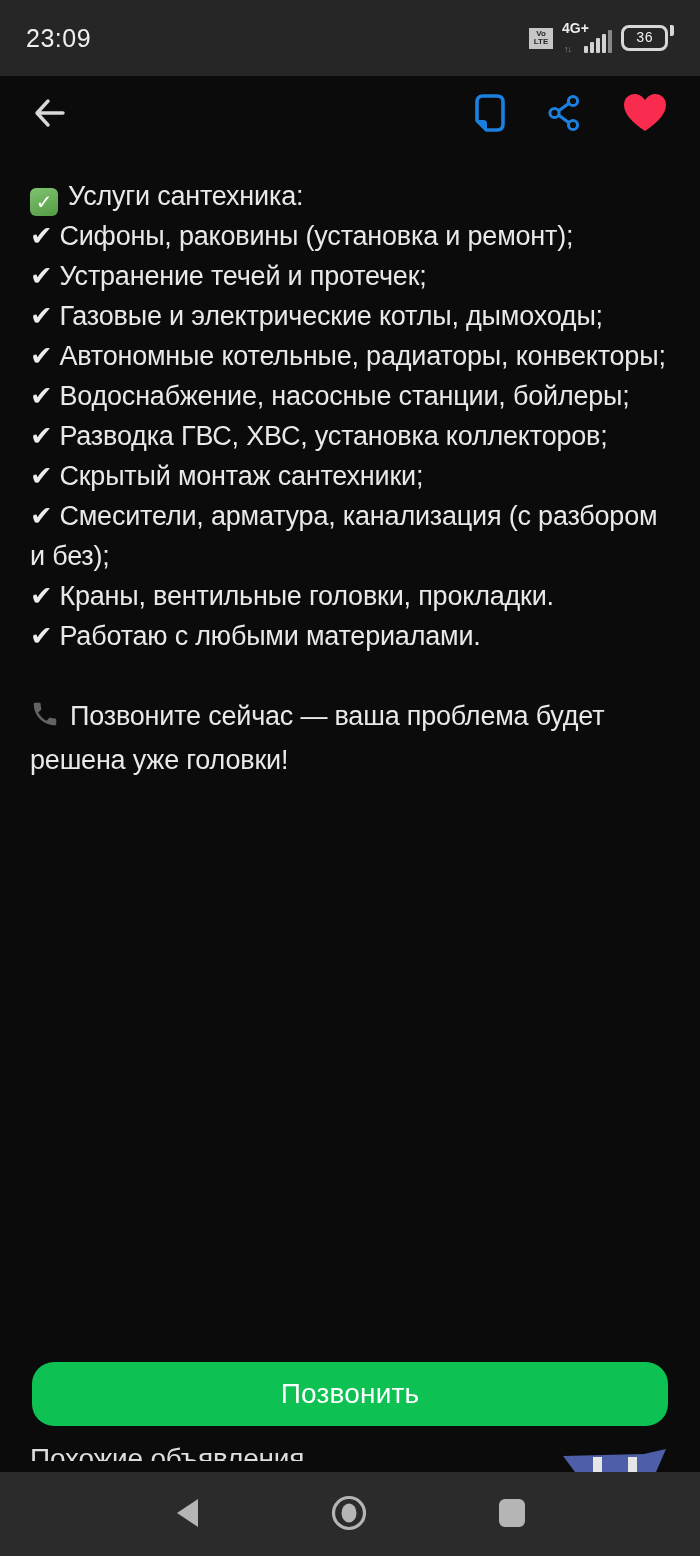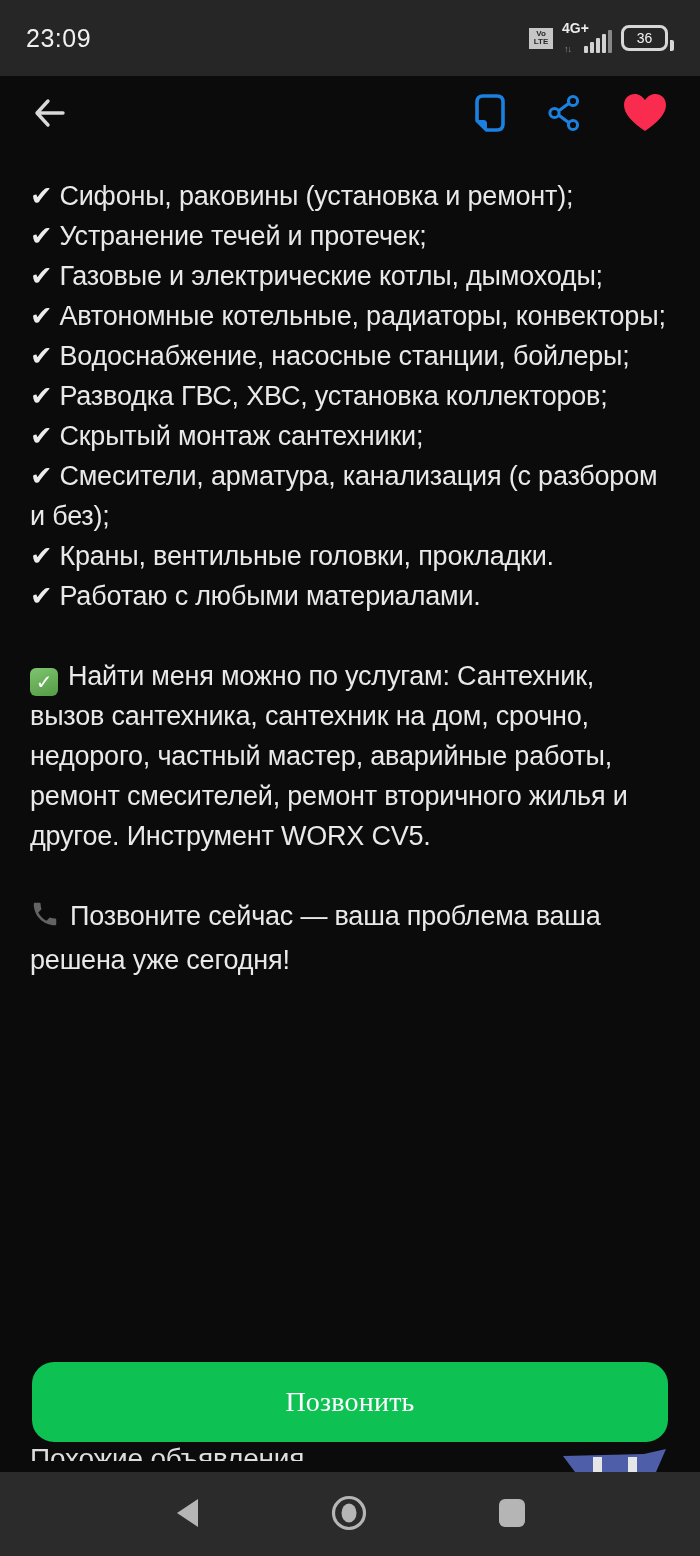--- a/index.html
+++ b/index.html
@@ -22,21 +22,21 @@
   }
   .volte-badge span { font-size:8px; line-height:8px; font-weight:bold; color:#262626; }
   .net-cluster { position:relative; width:50px; height:32px; }
   .net-type { position:absolute; top:-2px; left:0; font-size:14px; font-weight:bold; color:#ececec;text-align:right; }
   .net-arrows { position:absolute; bottom:0; left:2px; font-size:9px; color:#8f8f8f; letter-spacing:-1px; }
   .sig-bars { position:absolute; bottom:1px; right:0; display:flex; align-items:flex-end; gap:2px; }
   .sig-bars i { display:block; width:4px; background:#d2d2d2; border-radius:1px; }
   .sig-bars i:nth-child(1){height:7px;} .sig-bars i:nth-child(2){height:11px;}
   .sig-bars i:nth-child(3){height:15px;} .sig-bars i:nth-child(4){height:19px;}
   .sig-bars i:nth-child(5){height:23px; background:#878787;}
-  .battery { display:flex; align-items:flex-end; }
+  .battery { display:flex; align-items:flex-start;font-family:Liberation Mono, monospace; }
   .battery-body {
     width:47px; height:26px; border:3px solid #d7d7d7; border-radius:8px;
     display:flex; align-items:center; justify-content:center;
   }
   .battery-body span { font-size:14px; font-weight:500; color:#f2f2f2; }
   .battery-nub { width:4px; height:11px; background:#d7d7d7; border-radius:0 2px 2px 0; margin-left:2px; }
   
   .app-bar {
     position:absolute; top:68px; left:0; width:700px; height:92px;
     display:flex; align-items:center; padding:0 32px;
@@ -55,23 +55,23 @@
   .gcheck {
     display:inline-block; width:28px; height:28px; border-radius:6px;
     background:linear-gradient(160deg,#7fc46f,#549b45);
     color:#fff; font-weight:bold; font-size:20px; line-height:28px; text-align:center;
     vertical-align:-4px; margin-right:10px;
   }
   .check { font-family:"DejaVu Sans",sans-serif; color:#ededed; margin-right:7px; }
   .phone-ico { vertical-align:-4px; margin-right:10px; }
   
   .call-btn {
-    position:absolute; top:1362px; left:32px; width:636px; height:80px;
+    position:absolute; top:1362px; left:32px; width:636px; height:64px;
     background:#0dc153; border:none; border-radius:22px; cursor:pointer;
-    color:#ffffff; font-size:28px; font-family:Liberation Serif, serif; letter-spacing:.2px;
+    color:#ffffff; font-size:28px; font-family:Liberation Sans, sans-serif; letter-spacing:.2px;
   }
   
   .peek-text-clip {
     position:absolute; top:1446px; left:30px; width:440px; height:15px;
     overflow:hidden; color:#dddddd; font-size:28px;
   }
   .peek-text-clip span { display:block; margin-top:-3px; letter-spacing:-0.2px;text-decoration:underline; }
   .peek-graphic { position:absolute; top:1449px; right:32px; }
   
   .nav-bar {
@@ -143,41 +143,39 @@
         <svg width="46" height="41" viewBox="0 0 46 41">
           <path d="M23 39 C10 30 2 22 2 13 2 6.4 7 2 12.7 2 17 2 20.6 4.4 23 8.2 25.4 4.4 29 2 33.3 2 39 2 44 6.4 44 13 44 22 36 30 23 39 z" fill="#f92b4f"></path>
         </svg>
       </span>
     </button>
   </div>
 
   <div class="content">
 
     <div class="block">
+      <div class="line"><span class="gcheck">✓</span><span>Услуги сантехника:</span></div>
       <div class="line"><span class="check">✔</span><span>Сифоны, раковины (установка и ремонт);</span></div>
       <div class="line"><span class="check">✔</span><span>Устранение течей и протечек;</span></div>
       <div class="line"><span class="check">✔</span><span>Газовые и электрические котлы, дымоходы;</span></div>
       <div class="line"><span class="check">✔</span><span>Автономные котельные, радиаторы, конвекторы;</span></div>
       <div class="line"><span class="check">✔</span><span>Водоснабжение, насосные станции, бойлеры;</span></div>
       <div class="line"><span class="check">✔</span><span>Разводка ГВС, ХВС, установка коллекторов;</span></div>
       <div class="line"><span class="check">✔</span><span>Скрытый монтаж сантехники;</span></div>
       <div class="line"><span class="check">✔</span><span>Смесители, арматура, канализация (с разбором и без);</span></div>
       <div class="line"><span class="check">✔</span><span>Краны, вентильные головки, прокладки.</span></div>
       <div class="line"><span class="check">✔</span><span>Работаю с любыми материалами.</span></div>
     </div>
 
-    <div class="block">
-      <div class="line"><span class="gcheck">✓</span><span>Найти меня можно по услугам: Сантехник, вызов сантехника, сантехник на дом, срочно, недорого, частный мастер, аварийные работы, ремонт смесителей, ремонт вторичного жилья и другое. Инструмент WORX CV5.</span></div>
-    </div>
 
 
     <div class="block">
       <div class="line"><span class="phone-ico"><svg width="30" height="30" viewBox="0 0 24 24">
               <path d="M6.62 10.79c1.44 2.83 3.76 5.14 6.59 6.59l2.2-2.2c.27-.27.67-.36 1.02-.24 1.12.37 2.33.57 3.57.57.55 0 1 .45 1 1V20c0 .55-.45 1-1 1-9.39 0-17-7.61-17-17 0-.55.45-1 1-1h3.5c.55 0 1 .45 1 1 0 1.25.2 2.45.57 3.57.11.35.03.74-.25 1.02l-2.2 2.2z" fill="#636363"></path>
-            </svg></span><span>Позвоните сейчас — ваша проблема ваша решена уже сегодня!</span></div>
+            </svg></span><span>Позвоните сейчас — ваша проблема будет решена уже головки!</span></div>
     </div>
 
   </div>
 
   <button class="call-btn">Позвонить</button>
 
   <div class="peek-text-clip">
     <span>Похожие объявления</span>
   </div>
   <div class="peek-graphic">

